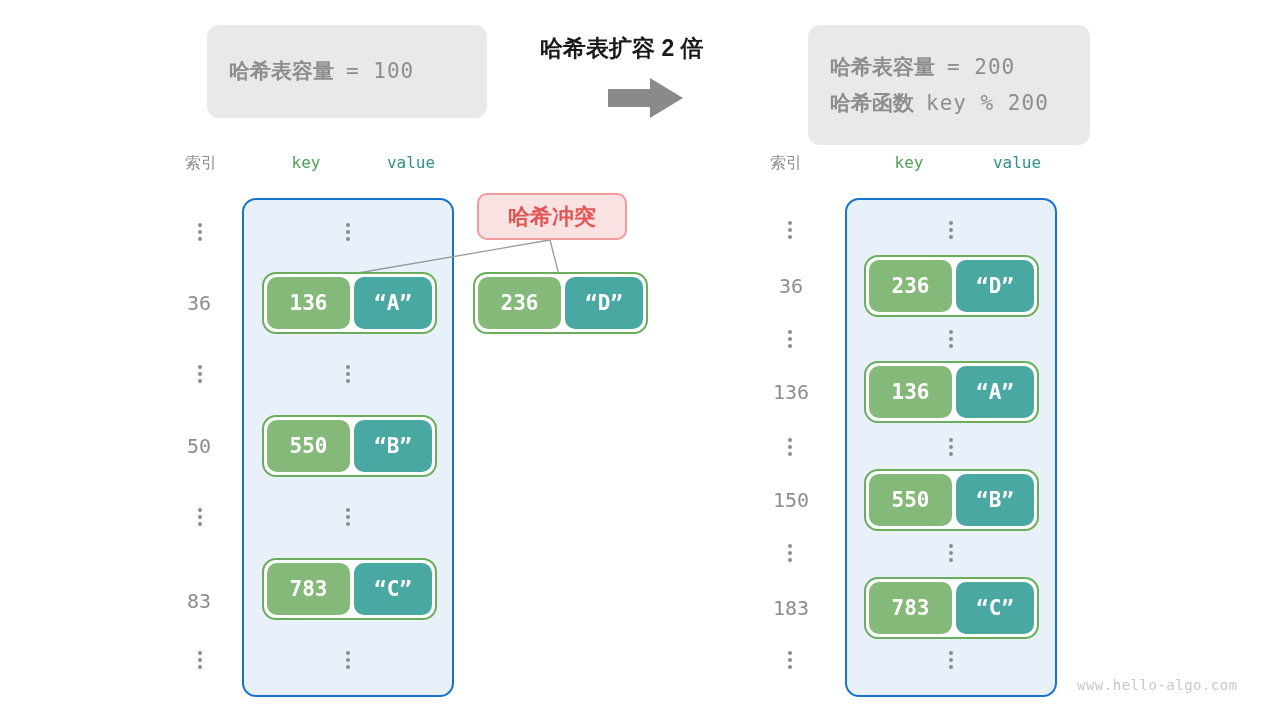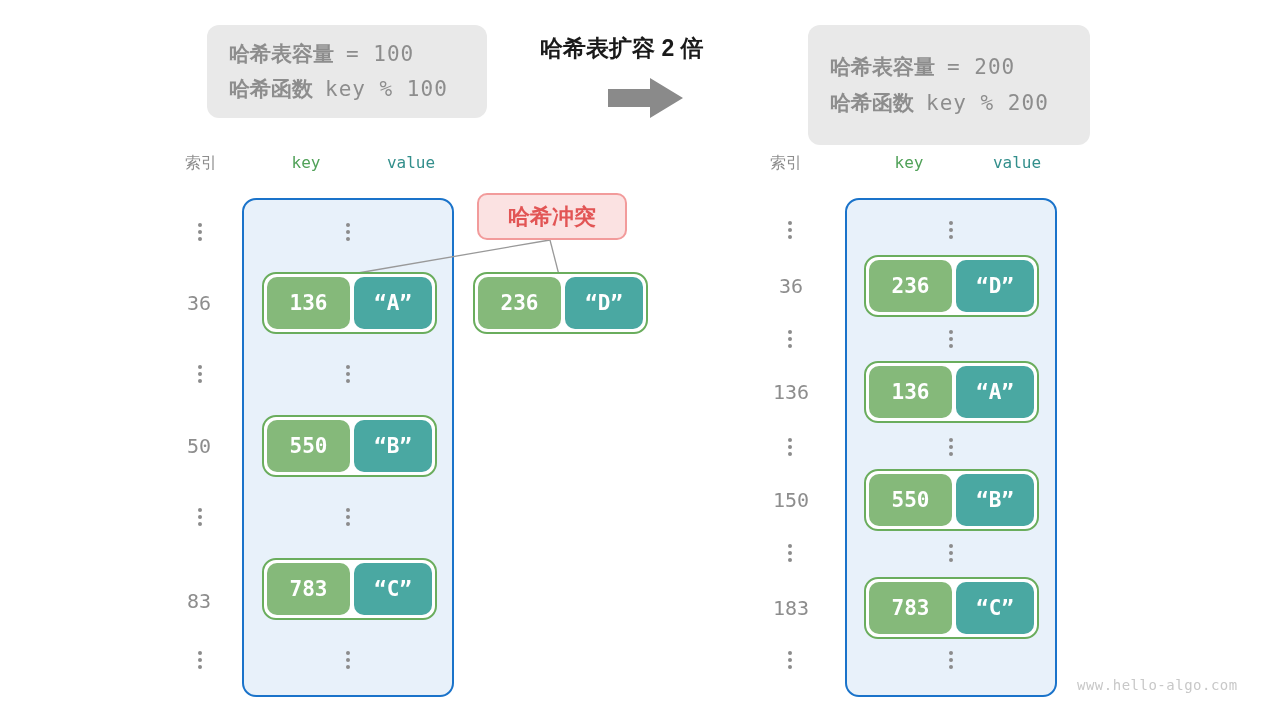--- a/index.html
+++ b/index.html
@@ -167,23 +167,20 @@
 </style>
 </head>
 <body>
 
 <div class="canvas">
 
   <div class="infobox" style="left:207px;top:25px;width:280px;height:93px">
     <div class="info-line">
       <span class="cjk">哈希表容量</span><span class="mono-part">= 100</span>
     </div>
-    <div class="info-line">
-      <span class="cjk">哈希函数</span><span class="mono-part">key % 100</span>
-    </div>
   </div>
 
   <div class="transition-title">哈希表扩容 2 倍</div>
   <svg class="arrow-svg" width="82" height="52" viewBox="0 0 82 52">
     <polygon points="3,17 45,17 45,6 78,26 45,46 45,35 3,35" fill="#8a8a8a"></polygon>
   </svg>
 
   <div class="infobox" style="left:808px;top:25px;width:282px;height:120px">
     <div class="info-line">
       <span class="cjk">哈希表容量</span><span class="mono-part">= 200</span>

